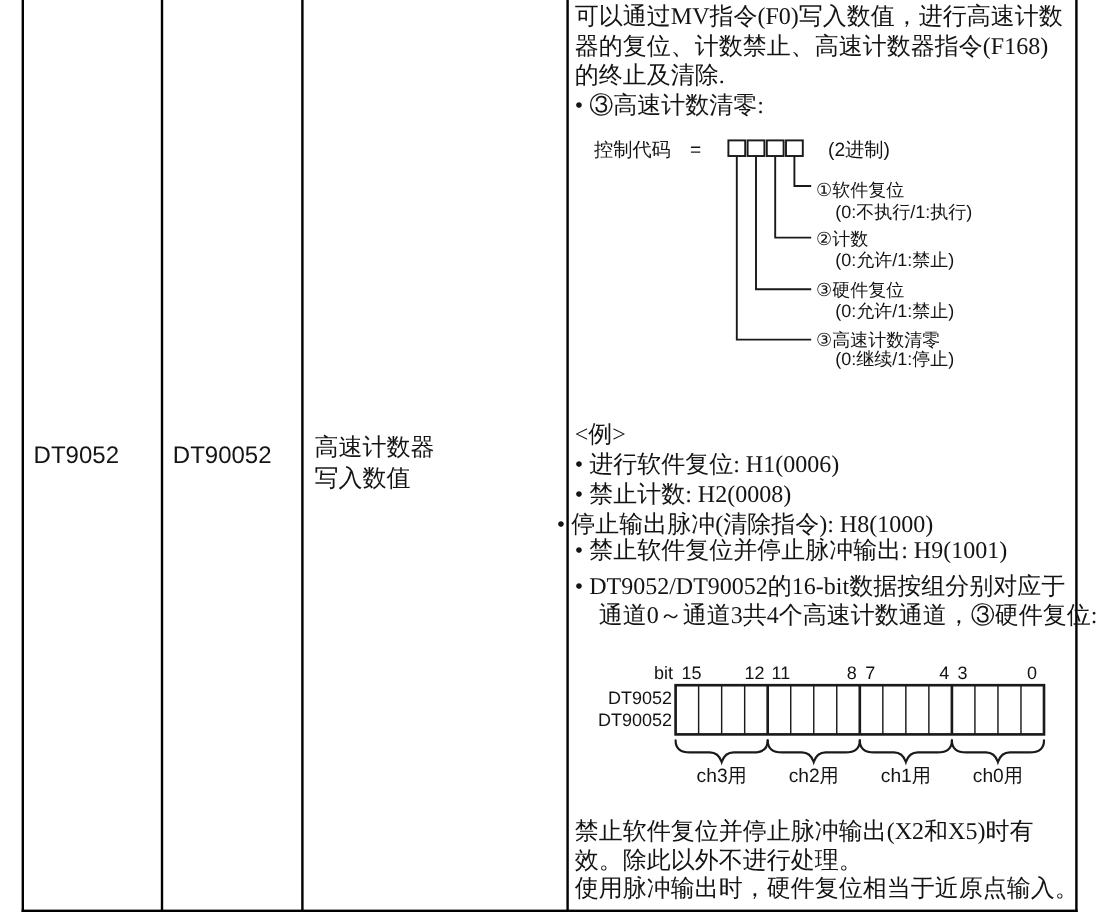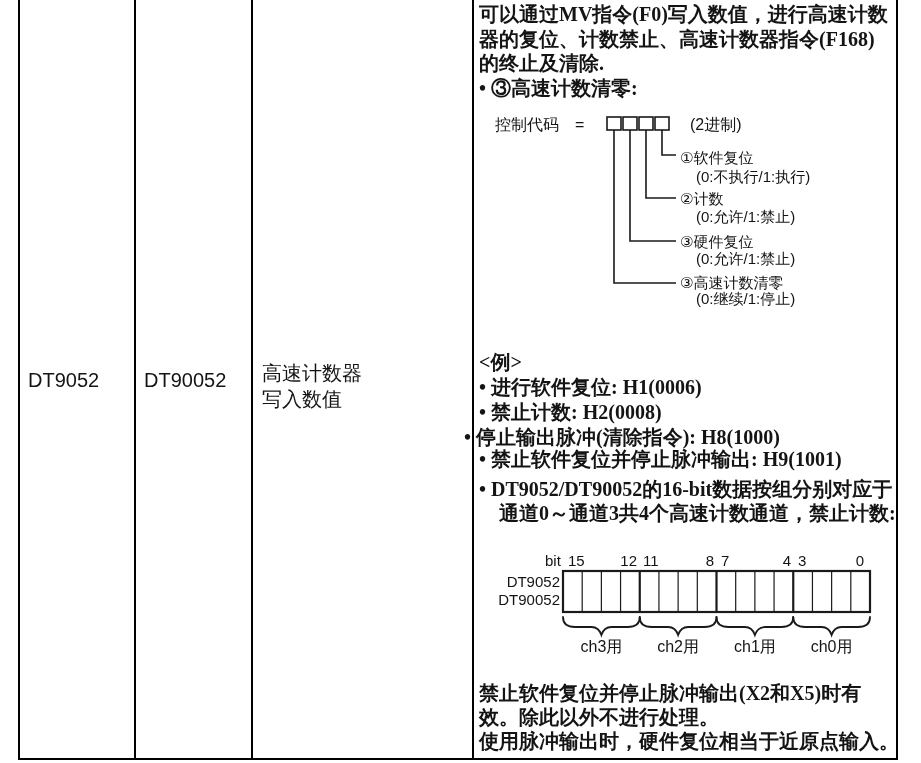--- a/index.html
+++ b/index.html
@@ -1,20 +1,20 @@
 <!DOCTYPE html>
 <html><head>
 <meta charset="utf-8">
 <style>
   html,body{margin:0;padding:0;}
   body{
     width:921px;height:763px;position:relative;background:#ffffff;overflow:hidden;
     color:#141414;
   }
-  .serif{font-family:"Liberation Serif","DejaVu Serif",serif;font-weight:bold;}
+  .serif{font-family:"Liberation Serif","DejaVu Serif",serif;}
   .sans{font-family:"Liberation Sans","DejaVu Sans",sans-serif;}
   .vline{position:absolute;top:0;height:760px;width:2px;background:#000;}
   .hline{position:absolute;left:18px;width:880px;height:2px;background:#000;}
   .tline{position:absolute;white-space:nowrap;font-size:20px;line-height:24px;}
   .cellTxt{position:absolute;white-space:nowrap;font-size:20px;line-height:26px;}
   svg text{fill:#141414;}
   svg .dtext{font-family:"Liberation Sans","DejaVu Sans",sans-serif;font-size:15px;}
   svg .dtext16{font-family:"Liberation Sans","DejaVu Sans",sans-serif;font-size:16px;}
   svg .stroke{stroke:#1a1a1a;fill:none;}
 </style>
@@ -61,21 +61,21 @@
   <text class="dtext" x="201" y="176">③高速计数清零</text>
   <text class="dtext" x="217" y="192">(0:继续/1:停止)</text>
 </svg>
 
 <div class="tline serif" style="left:479px;top:350px">&lt;例&gt;</div>
 <div class="tline serif" style="left:479px;top:375px">• 进行软件复位: H1(0006)</div>
 <div class="tline serif" style="left:479px;top:400px">• 禁止计数: H2(0008)</div>
 <div class="tline serif" style="left:464px;top:424.5px">• 停止输出脉冲(清除指令): H8(1000)</div>
 <div class="tline serif" style="left:479px;top:447px">• 禁止软件复位并停止脉冲输出: H9(1001)</div>
 <div class="tline serif" style="left:479px;top:476.5px">• DT9052/DT90052的16-bit数据按组分别对应于</div>
-<div class="tline serif" style="left:499px;top:501px">通道0～通道3共4个高速计数通道，禁止计数:</div>
+<div class="tline serif" style="left:499px;top:501px">通道0～通道3共4个高速计数通道，③硬件复位:</div>
 
 <svg style="position:absolute;left:479px;top:548px" width="420" height="112" viewBox="0 0 420 112">
   <text class="dtext" x="66" y="18">bit</text>
   <text class="dtext" x="89" y="18">15</text>
   <text class="dtext" x="158" y="18" text-anchor="end">12</text>
   <text class="dtext" x="164" y="18">11</text>
   <text class="dtext" x="235" y="18" text-anchor="end">8</text>
   <text class="dtext" x="242" y="18">7</text>
   <text class="dtext" x="312" y="18" text-anchor="end">4</text>
   <text class="dtext" x="319" y="18">3</text>

